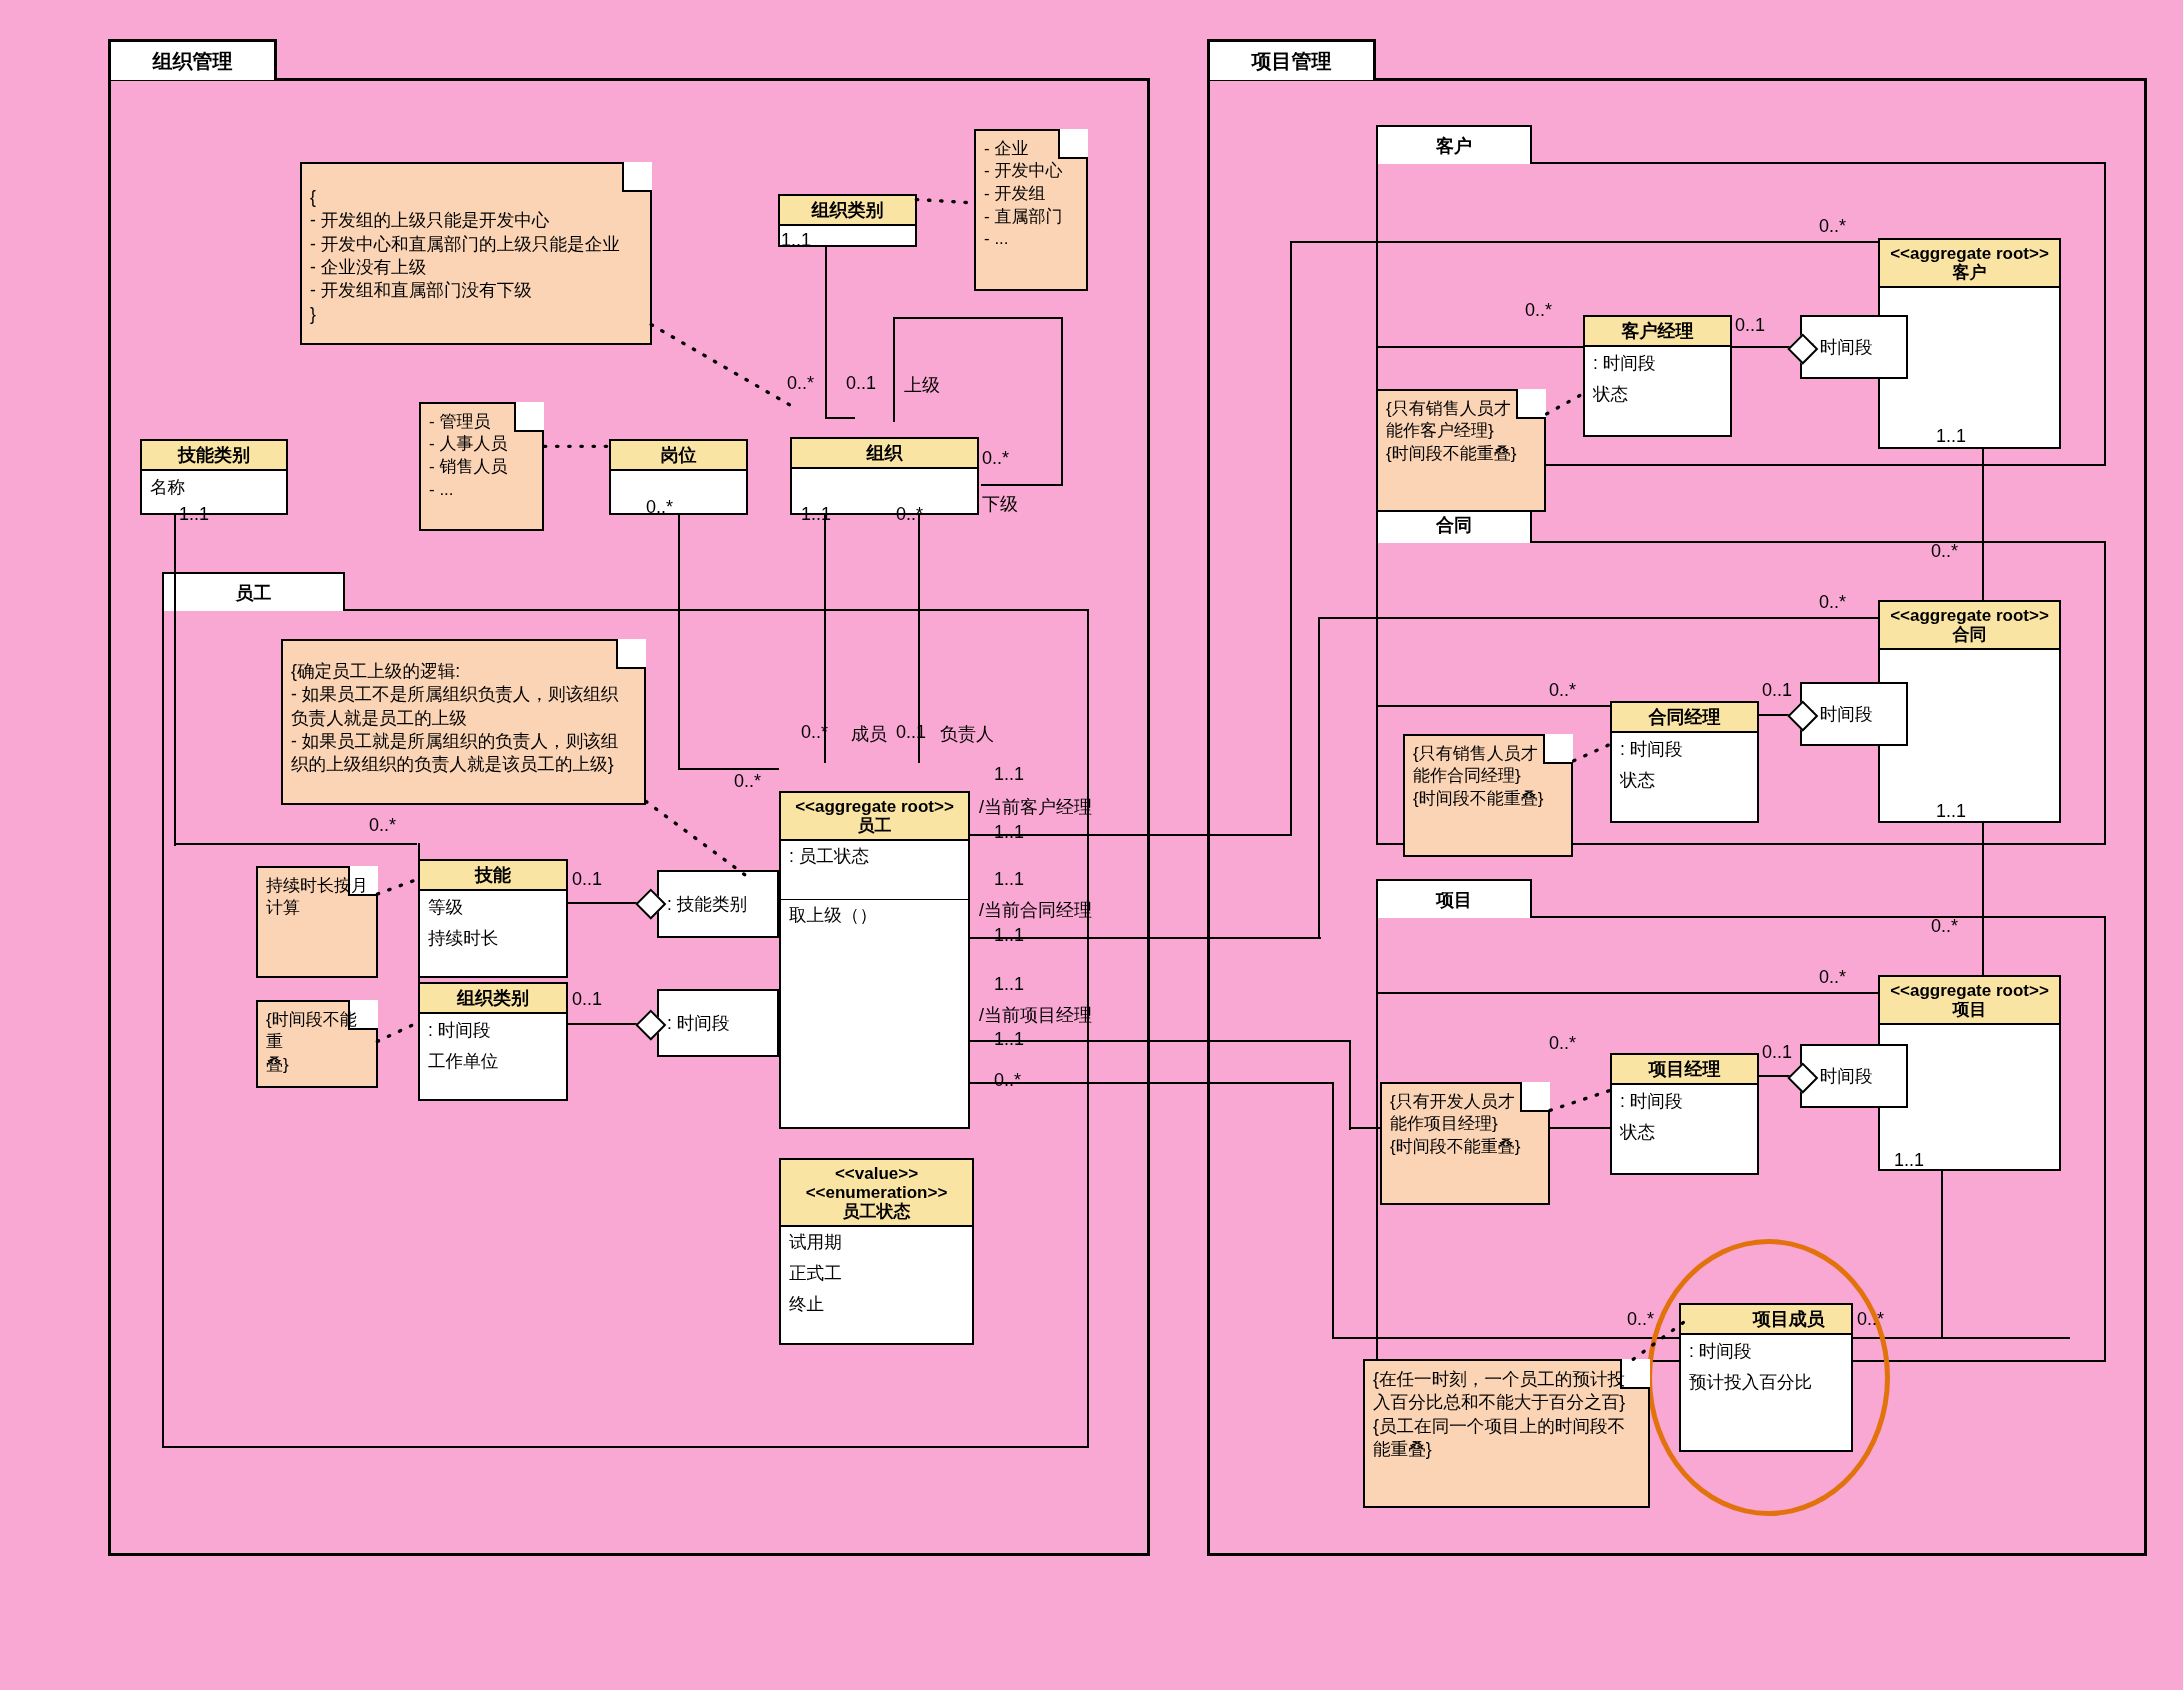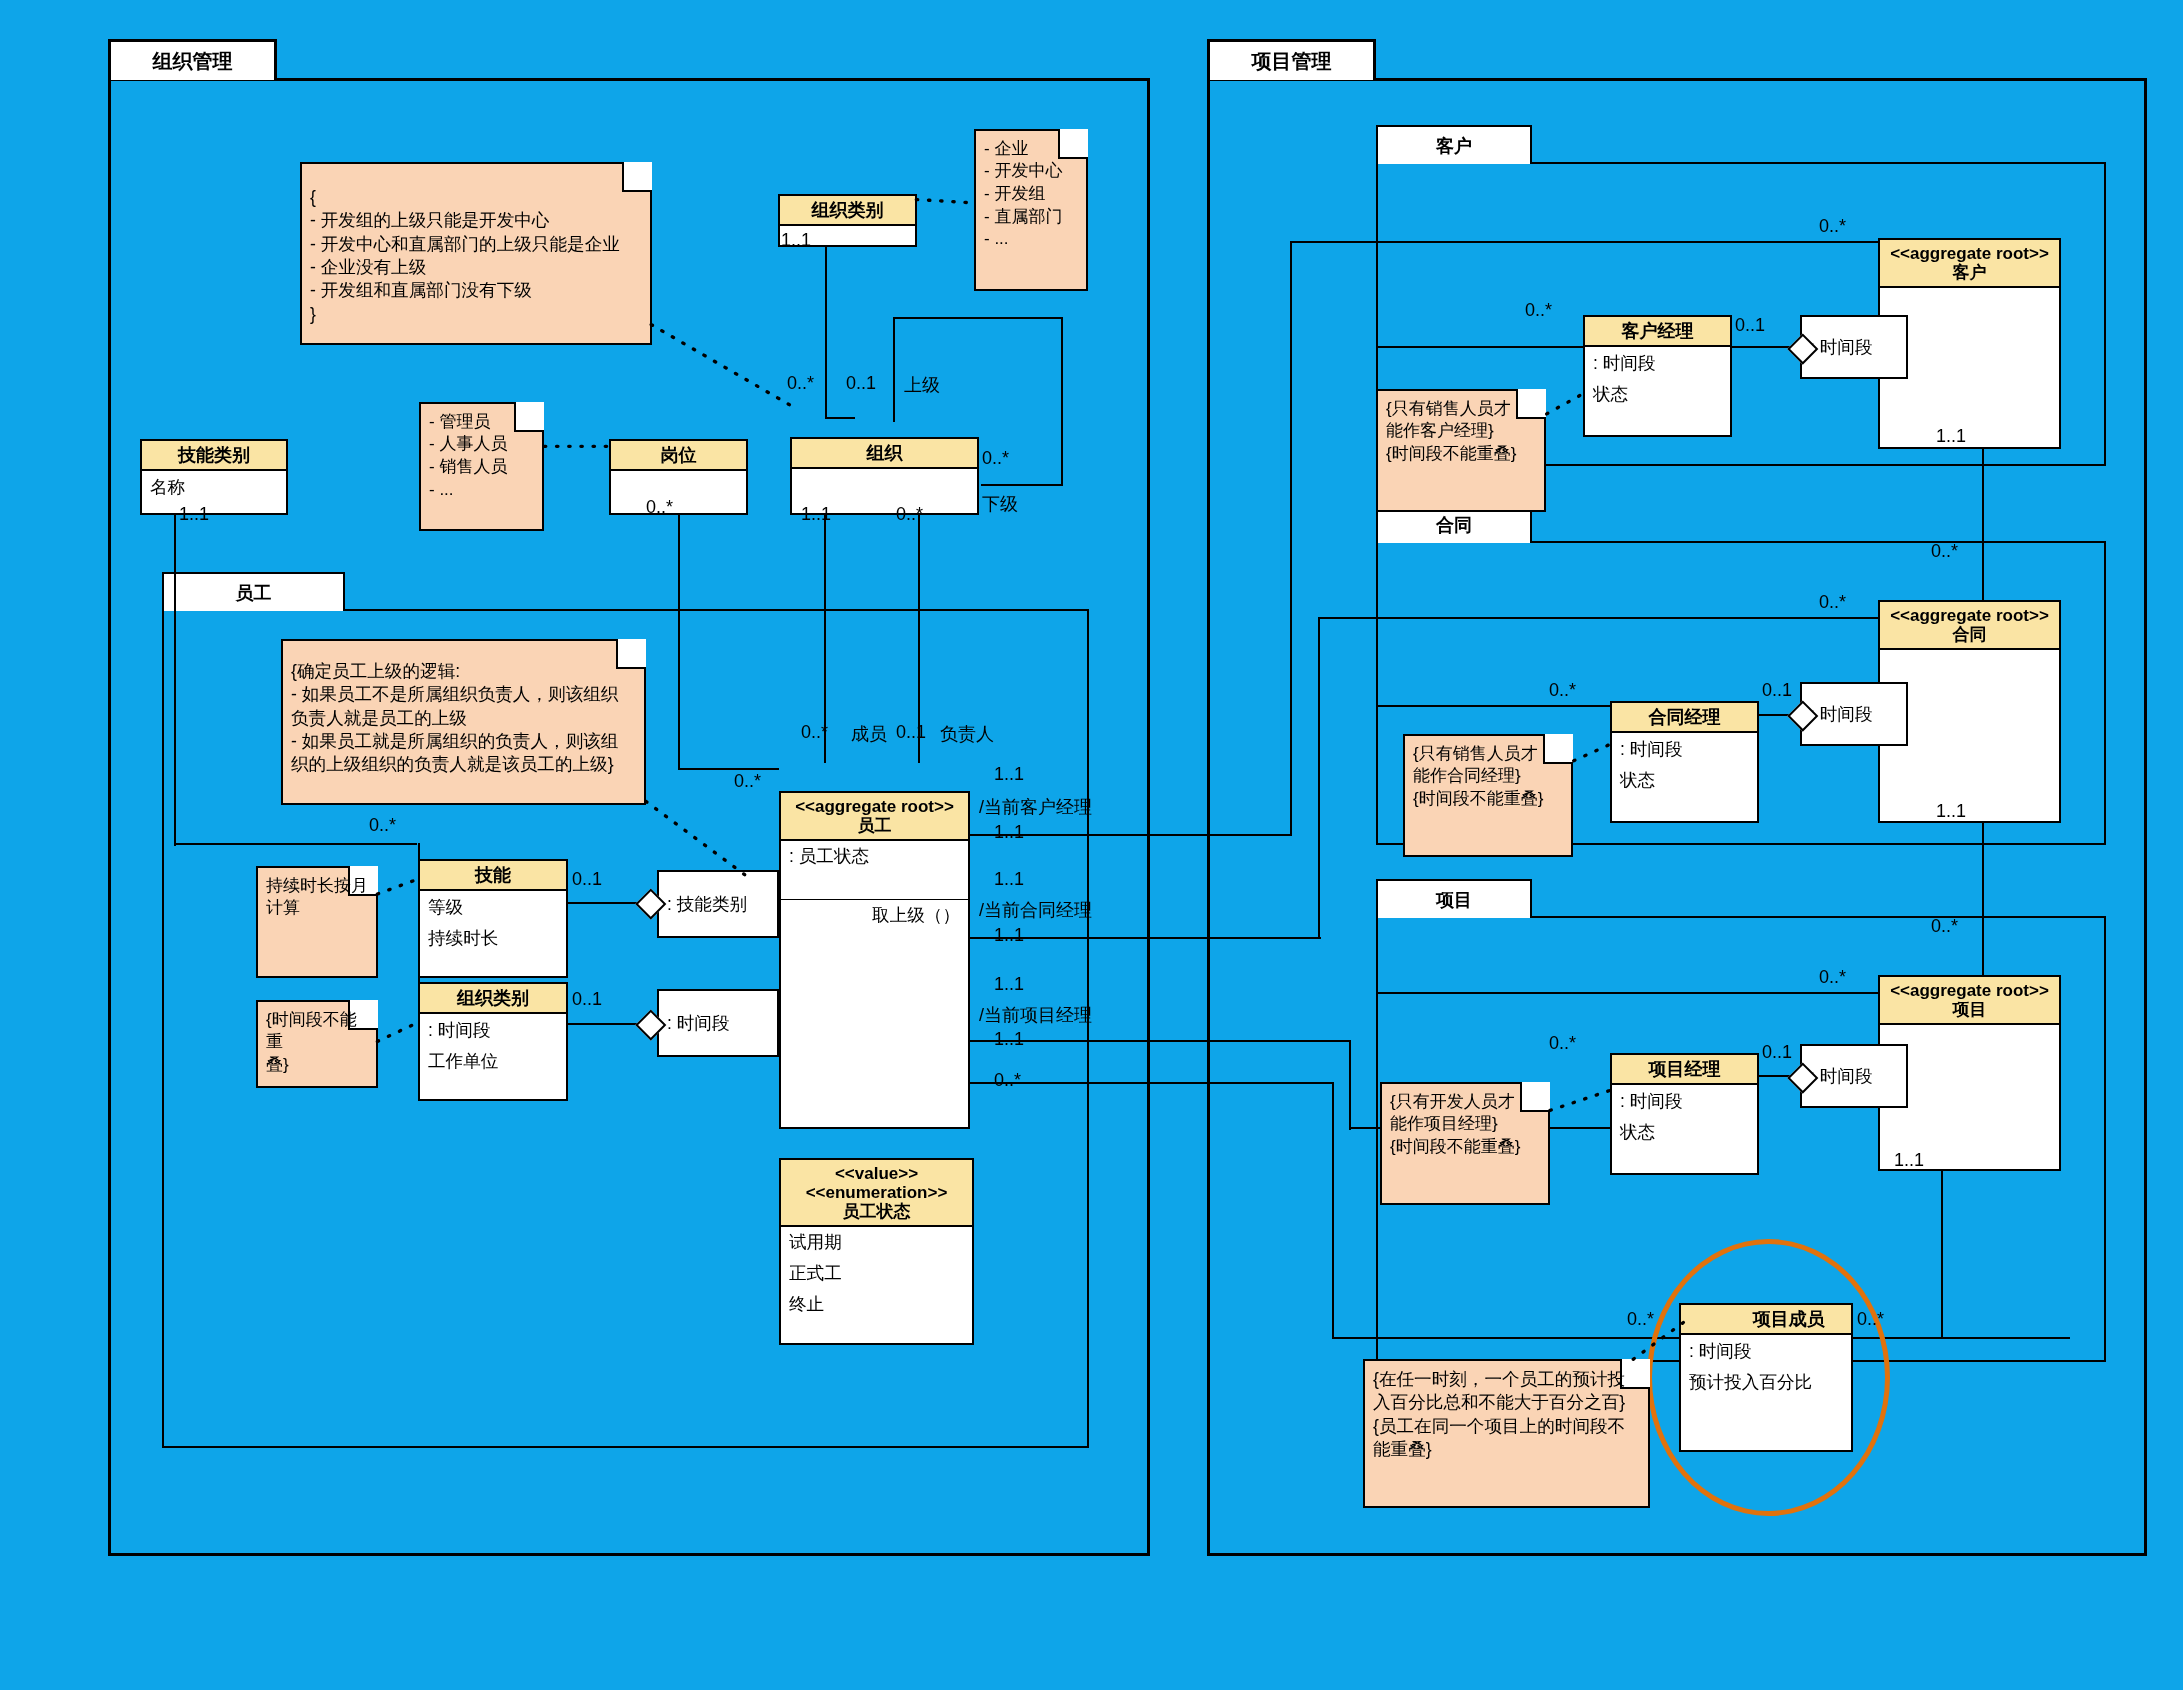--- a/index.html
+++ b/index.html
@@ -1,17 +1,17 @@
 <!DOCTYPE html>
 <html style="font-size:10.8px"><head>
 <meta charset="utf-8">
 <style>
   html,body{margin:0;padding:0;background:#ffffff;}
   body{font-family:"Liberation Sans","DejaVu Sans",sans-serif;}
-  #root{position:relative;width:2183px;height:1690px;background:#0ea5e9;overflow:hidden;}
+  #root{position:relative;width:2183px;height:1690px;background:#f9a8d4;overflow:hidden;}
 
   .pkg{position:absolute;border:3.4px solid #000;background:transparent;box-sizing:border-box;}
   .pkg-tab{position:absolute;border:3.4px solid #000;border-bottom:none;background:#fff;box-sizing:border-box;
            display:flex;align-items:center;justify-content:center;font-weight:bold;color:#000;}
   .pkg-sub{position:absolute;border:2px solid #000;background:transparent;box-sizing:border-box;}
   .pkg-subtab{position:absolute;border:2px solid #000;border-bottom:none;background:#fff;box-sizing:border-box;
            display:flex;align-items:center;justify-content:center;font-weight:bold;color:#000;}
 
   .cls{position:absolute;border:2px solid #000;background:#fff;box-sizing:border-box;z-index:6;margin-top:28px;}
   .cls-hdr{background:#FAE4A4;border-bottom:2px solid #000;box-sizing:border-box;
@@ -171,21 +171,21 @@
     </div>
     <div class="cls-row" style="height:30px;"></div>
   </div>
 
   <div class="cls" style="left:779px;top:763px;width:191px;height:338px;">
     <div class="cls-hdr" style="font-size:17px;">
       <div>&lt;&lt;aggregate root&gt;&gt;</div>
       <div>员工</div>
     </div>
     <div class="cls-row" style="font-size:17.6px;height:58px;">: 员工状态</div>
-    <div class="cls-row cls-sep" style="font-size:17.6px;text-align:right;">取上级（）</div>
+    <div class="cls-row cls-sep" style="font-size:17.6px;">取上级（）</div>
   </div>
 
   <div class="cls" style="left:418px;top:831px;width:150px;height:119px;">
     <div class="cls-hdr" style="font-size:18px;">
       <span>技能</span>
     </div>
     <div class="cls-row" style="font-size:17.6px;">等级</div>
     <div class="cls-row" style="font-size:17.6px;">持续时长</div>
   </div>
 

